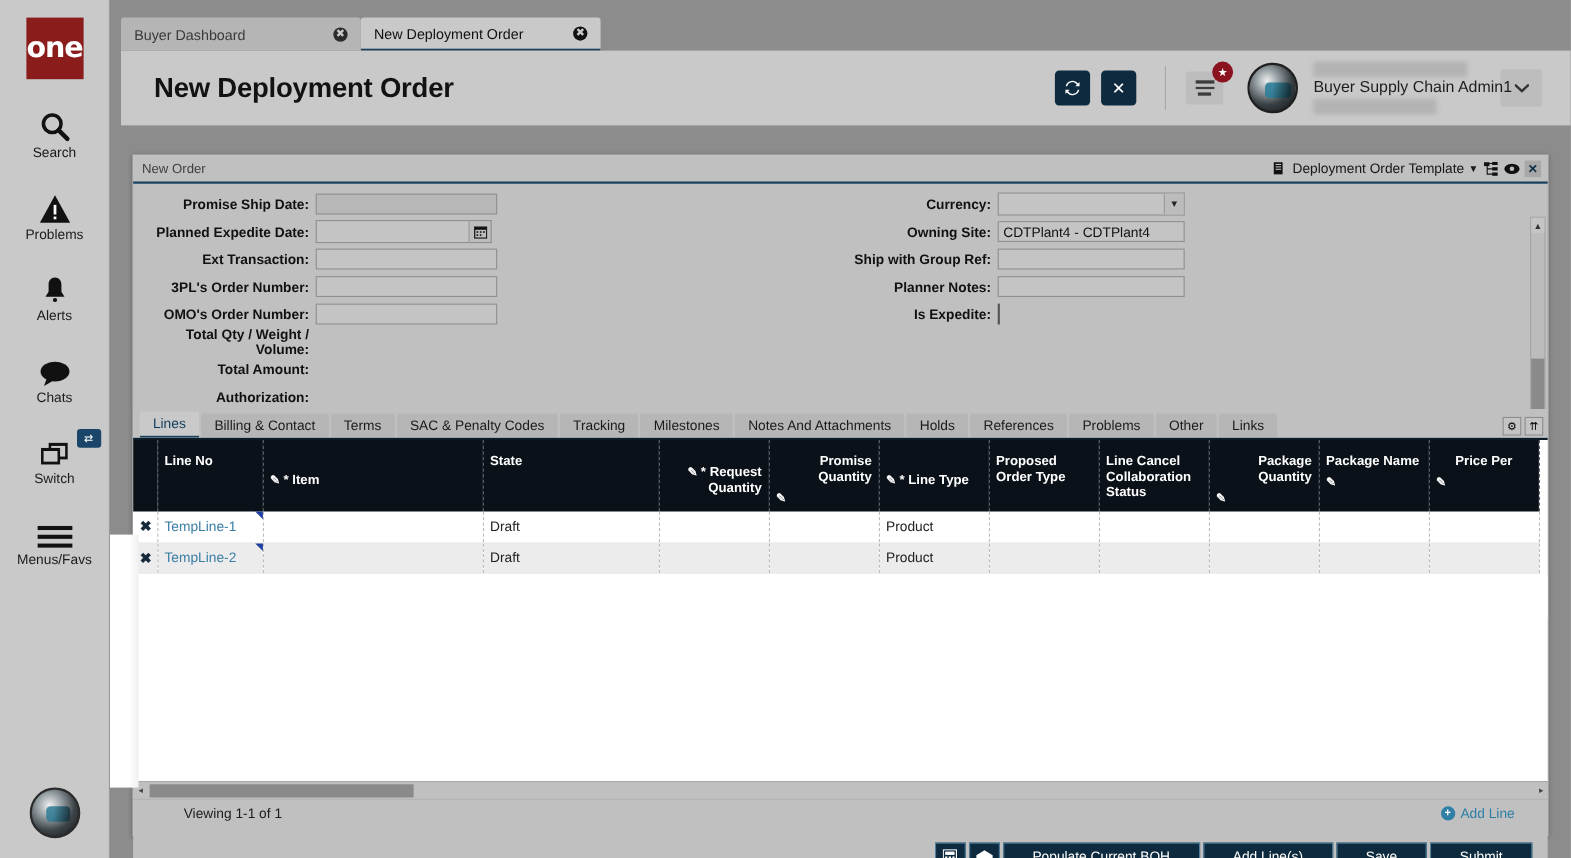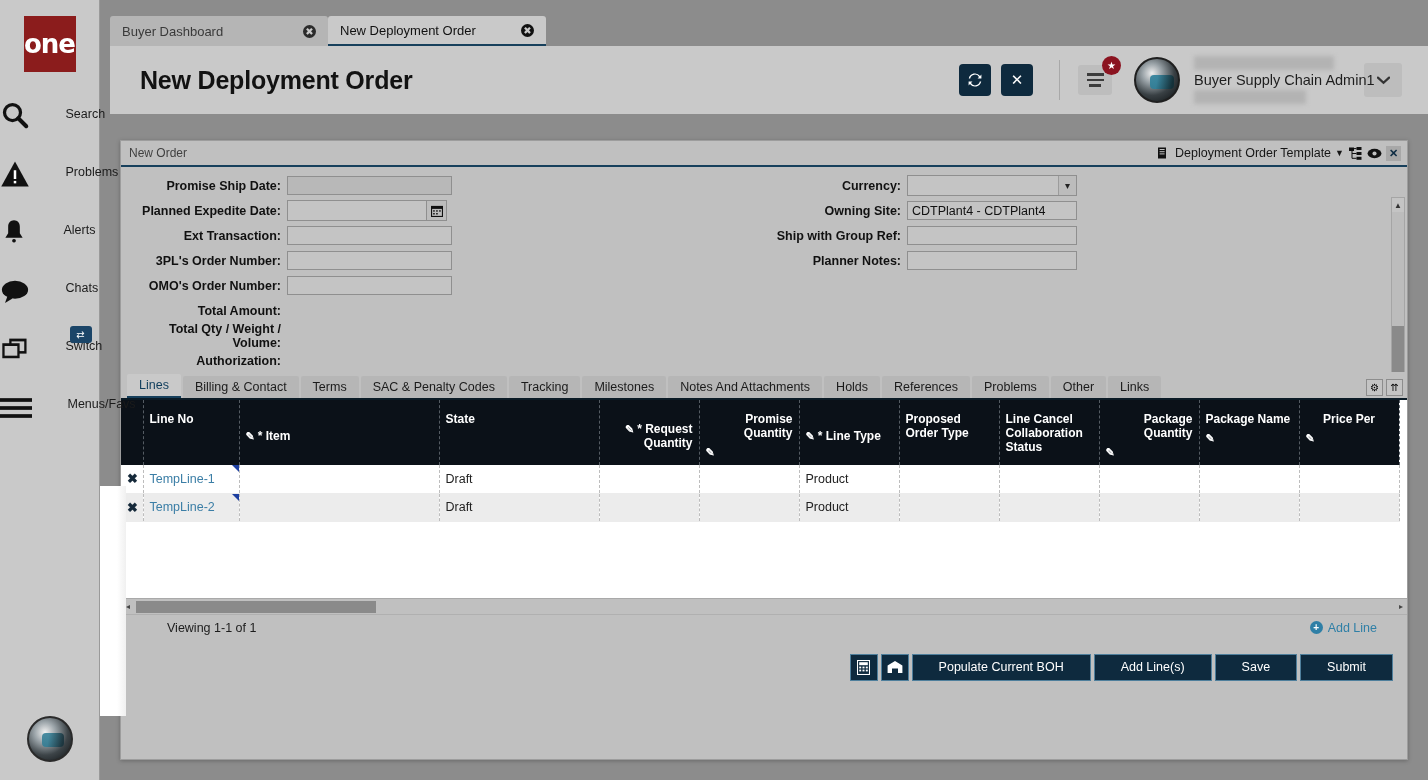--- a/index.html
+++ b/index.html
@@ -18,22 +18,22 @@
     background:#c9c9c9; border-right:1px solid #9a9a9a;
     display:flex; flex-direction:column; align-items:center;
     z-index:30;
   }
   #logo{
     width:52px; height:56px; background:#8b1c1c; color:#fff;
     margin-top:16px; display:flex; align-items:center; justify-content:center;
     font-size:26px; font-weight:bold; letter-spacing:-1px; font-family:"DejaVu Sans", sans-serif;
   }
   .side-item{
-    width:100px; margin-top:24px; display:flex; flex-direction:row;
-    align-items:center; cursor:pointer; position:relative;gap:36px;
+    width:100px; margin-top:24px; display:flex; flex-direction:column;
+    align-items:center; cursor:pointer; position:relative;
   }
   .side-item .glyph{ height:34px; display:flex; align-items:flex-end; justify-content:center; }
   .side-item .lbl{ font-size:12.5px; color:#1b1b1b; margin-top:2px; }
   .badge-switch{
     position:absolute; right:8px; top:-2px; width:22px;height:17px;
     background:#1b4568; color:#fff; border-radius:3px; font-size:10px;
     display:flex;align-items:center;justify-content:center;
   }
   #side-avatar{
     position:absolute; bottom:18px; left:27px; width:46px;height:46px;border-radius:50%;
@@ -153,21 +153,21 @@
   .dtab{
     height:22px; padding:0 12px; font-size:12.5px; color:#1b1b1b; background:#b6b6b6;
     display:flex;align-items:center; margin-right:2px; cursor:pointer;
     border-top-left-radius:2px;border-top-right-radius:2px;
   }
   .dtab.active{ background:#c9c9c9; color:#0f3d5c; border-bottom:2px solid #17405c; font-weight:normal; height:24px; }
   #tabs-right{ position:absolute; right:4px; bottom:2px; display:flex; gap:3px; align-items:center; }
   .tabs-ico{ width:17px;height:17px;background:#c4c4c4;border:1px solid #8d8d8d;display:flex;align-items:center;justify-content:center;font-size:10px;cursor:pointer; }
 
   
-  #grid-wrap{ background:#fff; border-top:2px solid #0b1b26; position:relative; height:200px; overflow:hidden; }
+  #grid-wrap{ background:#fff; border-top:2px solid #0b1b26; position:relative; height:312px; overflow:hidden; }
   table.grid{ border-collapse:collapse; width:1272px; table-layout:fixed; }
   table.grid th{
     background:#0b1118; color:#ffffff; font-size:12px; font-weight:bold;
     text-align:left; vertical-align:top; padding:12px 6px 6px 6px; height:60px;
     border-right:1px dashed #555c63;
   }
   table.grid th .edit-ico{ font-size:11px; margin-right:3px; }
   table.grid th .req{ color:#fff; }
   table.grid td{
     font-size:12.5px; color:#222; padding:5px 6px; height:28px;
@@ -396,25 +396,25 @@
       </div>
       <div class="frow">
         <span class="flabel">3PL's Order Number:</span>
         <span class="fctl"><input class="txtbox" style="width: 165px;" value=""></span>
       </div>
       <div class="frow">
         <span class="flabel">OMO's Order Number:</span>
         <span class="fctl"><input class="txtbox" style="width: 165px;" value=""></span>
       </div>
       <div class="frow">
+        <span class="flabel">Total Qty / Weight / Volume:</span>
+        <span class="fctl"></span>
+      </div>
+      <div class="frow">
         <span class="flabel">Total Amount:</span>
-        <span class="fctl"></span>
-      </div>
-      <div class="frow">
-        <span class="flabel">Total Qty / Weight / Volume:</span>
         <span class="fctl"></span>
       </div>
       <div class="frow">
         <span class="flabel">Authorization:</span>
         <span class="fctl"></span>
       </div>
 
     </div>
 
     <div id="col-right">
@@ -431,20 +431,24 @@
         <span class="flabel">Owning Site:</span>
         <span class="fctl"><input class="txtbox" style="width: 170px;" value="CDTPlant4 - CDTPlant4"></span>
       </div>
       <div class="frow">
         <span class="flabel">Ship with Group Ref:</span>
         <span class="fctl"><input class="txtbox" style="width: 170px;" value=""></span>
       </div>
       <div class="frow">
         <span class="flabel">Planner Notes:</span>
         <span class="fctl"><input class="txtbox" style="width: 170px;" value=""></span>
+      </div>
+      <div class="frow">
+        <span class="flabel">Is Expedite:</span>
+        <span class="fctl"><span class="cbox"></span></span>
       </div>
     </div>
 
     <div id="form-scroll">
       <div class="arw">▲</div>
       <div class="thumb"></div>
 
     </div>
   </div>
 

